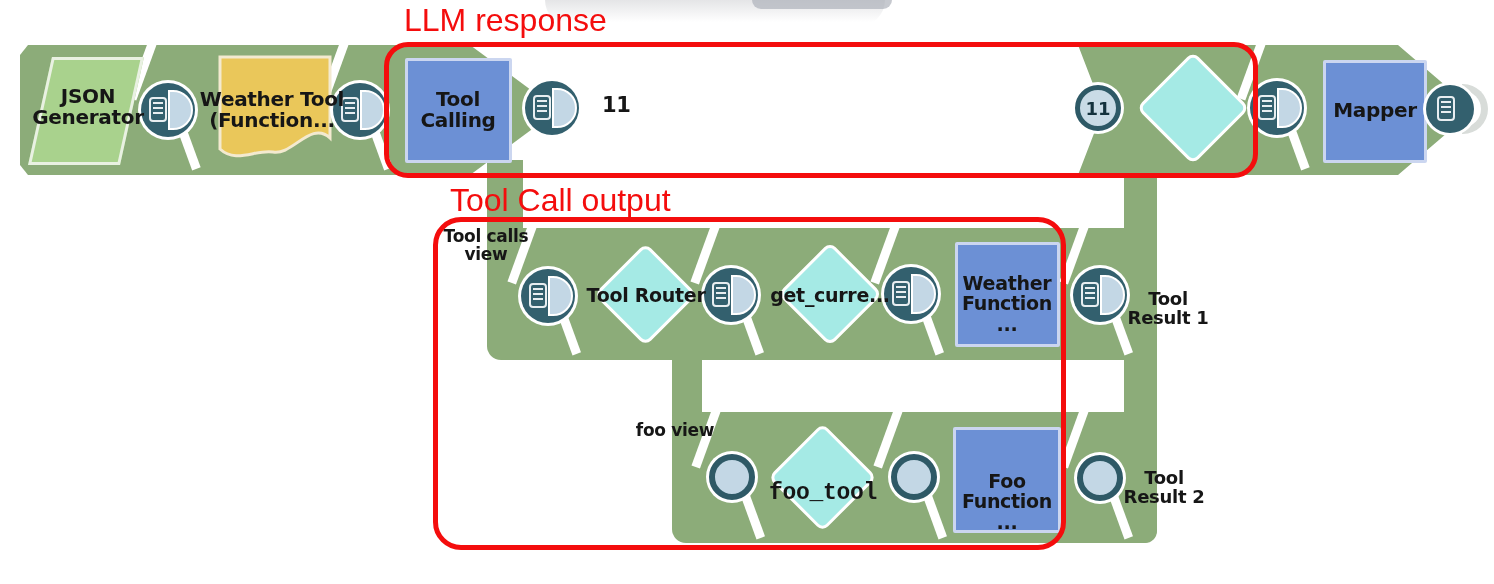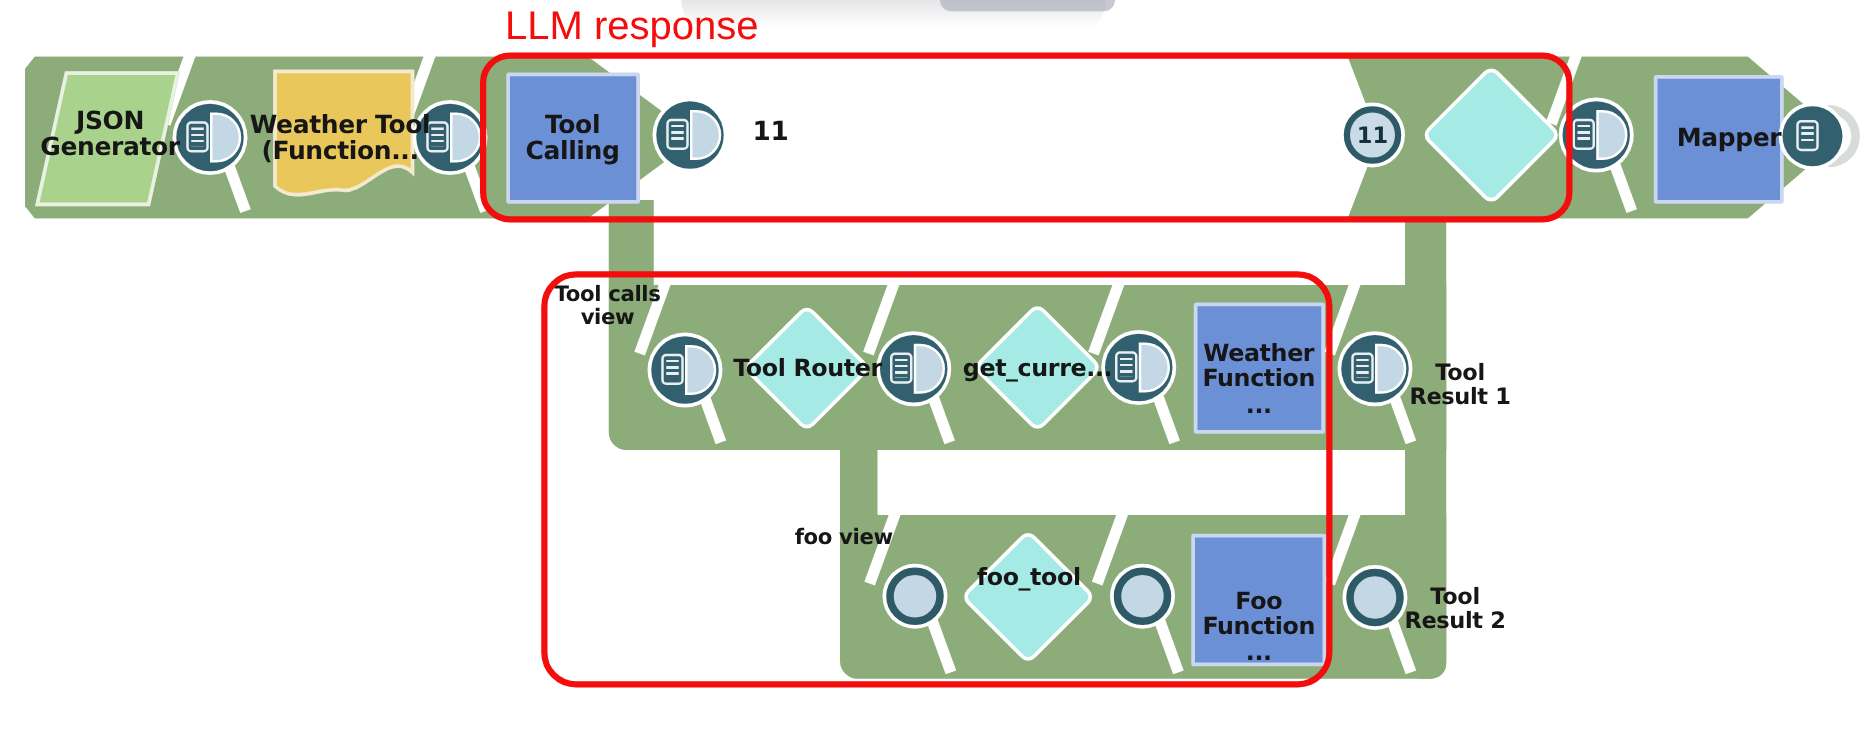--- a/index.html
+++ b/index.html
@@ -143,39 +143,40 @@
   <div class="conn conn-plain" style="left:709px;top:454px;"></div>
   <div class="conn conn-plain" style="left:891px;top:454px;"></div>
   <div class="conn conn-plain" style="left:1077px;top:455px;"></div>
 
   <div class="lbl" style="left:196px;top:89px;width:152px;font-size:20px;">Weather Tool
 (Function...</div>
   <div class="lbl" style="left:28px;top:86px;width:120px;font-size:20px;">JSON
 Generator</div>
   <div class="lbl" style="left:411px;top:89px;width:94px;font-size:20px;">Tool
 Calling</div>
-  <div class="lbl" style="left:1325px;top:100px;width:100px;font-size:20px;text-align:right;">Mapper</div>
+  <div class="lbl" style="left:1325px;top:100px;width:100px;font-size:20px;">Mapper</div>
   <div class="lbl" style="left:574px;top:285px;width:144px;font-size:19px;">Tool Router</div>
   <div class="lbl" style="left:768px;top:285px;width:124px;font-size:19px;">get_curre...</div>
   <div class="lbl" style="left:950px;top:273px;width:114px;font-size:19px;">Weather
 Function ...</div>
-  <div class="lbl" style="left:761px;top:452px;width:124px;font-size:19px;">foo_tool</div>
+  <div class="lbl" style="left:761px;top:481px;width:124px;font-size:23px;font-family:Liberation Mono, monospace;">foo_tool</div>
   <div class="lbl" style="left:950px;top:457px;width:114px;font-size:19px;margin-top:14px;">Foo
 Function ...</div>
 
   <div class="lbl" style="left:438px;top:227px;width:96px;font-size:17px;">Tool calls
 view</div>
   <div class="lbl" style="left:633px;top:421px;width:84px;font-size:17px;">foo view</div>
   <div class="lbl" style="left:1120px;top:289px;width:96px;font-size:18px;">Tool
 Result 1</div>
   <div class="lbl" style="left:1116px;top:468px;width:96px;font-size:18px;">Tool
 Result 2</div>
 
   <div class="ann-label" style="left:404px;top:2px;">LLM response</div>
   <div class="ann-box" style="left:384px;top:42px;width:874px;height:136px;border-radius:24px;box-sizing:border-box;"></div>
+  <div class="ann-label" style="left:450px;top:182px;">Tool Call output</div>
   <div class="ann-box" style="left:433px;top:217px;width:633px;height:333px;border-radius:28px;box-sizing:border-box;"></div>
 
 <div class="sep" style="left: 148px; top: 42px; height: 59px; transform: rotate(20deg);"></div>
     <div class="sep" style="left: 172px; top: 115px; height: 59px; transform: rotate(-20deg);"></div>
     <div class="sep" style="left: 340px; top: 42px; height: 59px; transform: rotate(20deg);"></div>
     <div class="sep" style="left: 364px; top: 115px; height: 59px; transform: rotate(-20deg);"></div>
     <div class="sep" style="left: 1257px; top: 42px; height: 59px; transform: rotate(20deg);"></div>
     <div class="sep" style="left: 1281px; top: 115px; height: 59px; transform: rotate(-20deg);"></div>
     <div class="sep" style="left: 528px; top: 225px; height: 60px; transform: rotate(20deg);"></div>
     <div class="sep" style="left: 552px; top: 299px; height: 60px; transform: rotate(-20deg);"></div>

